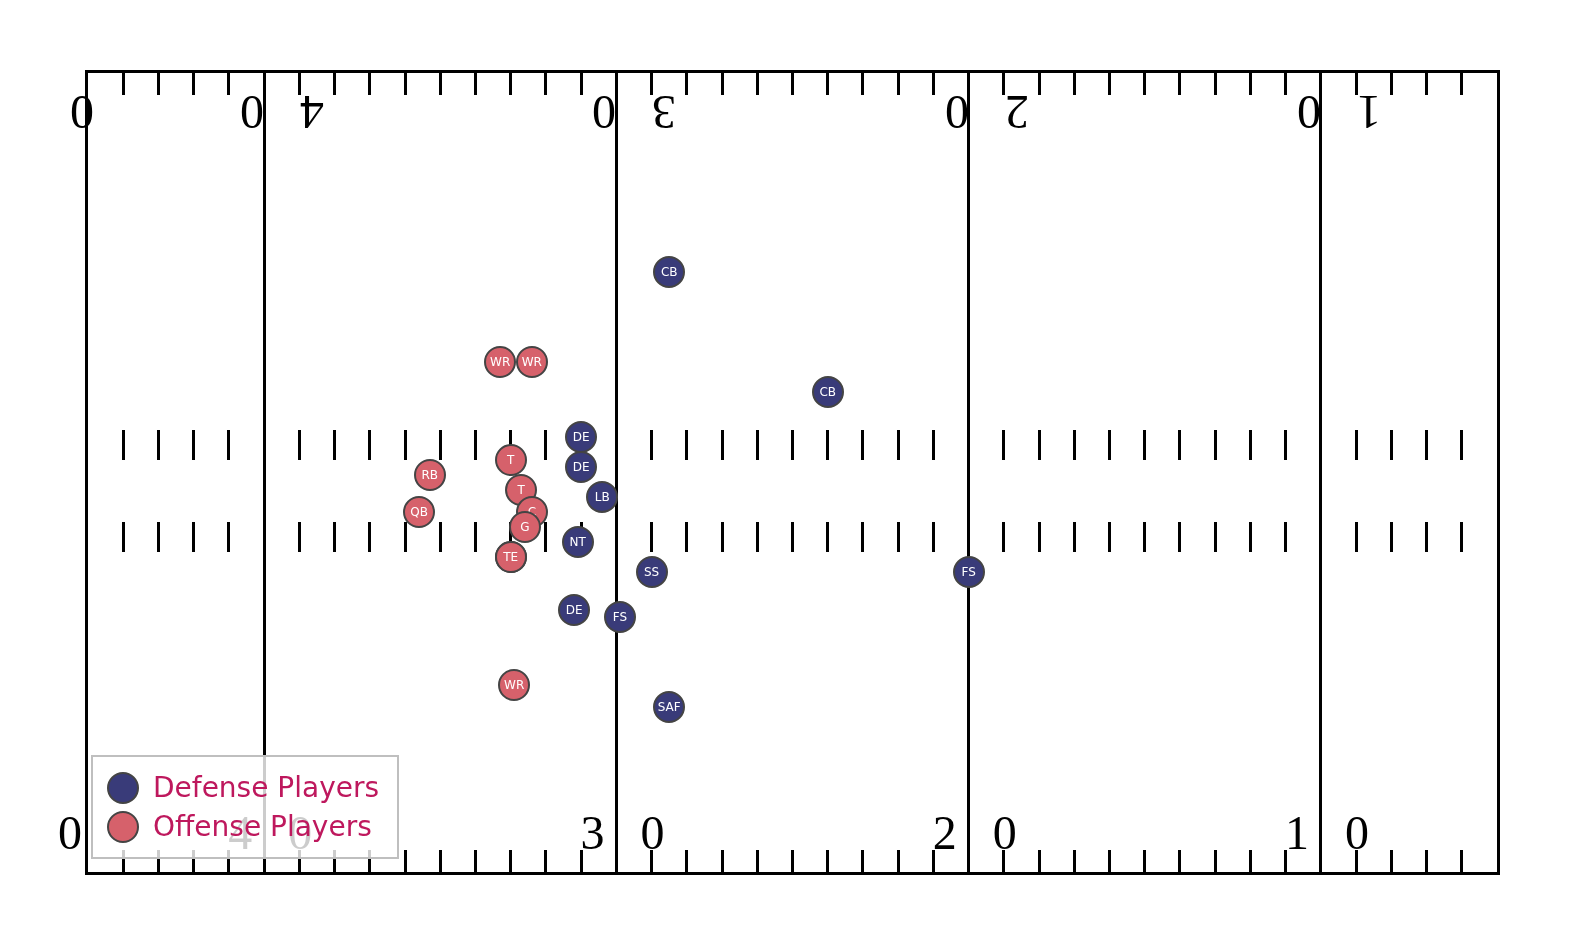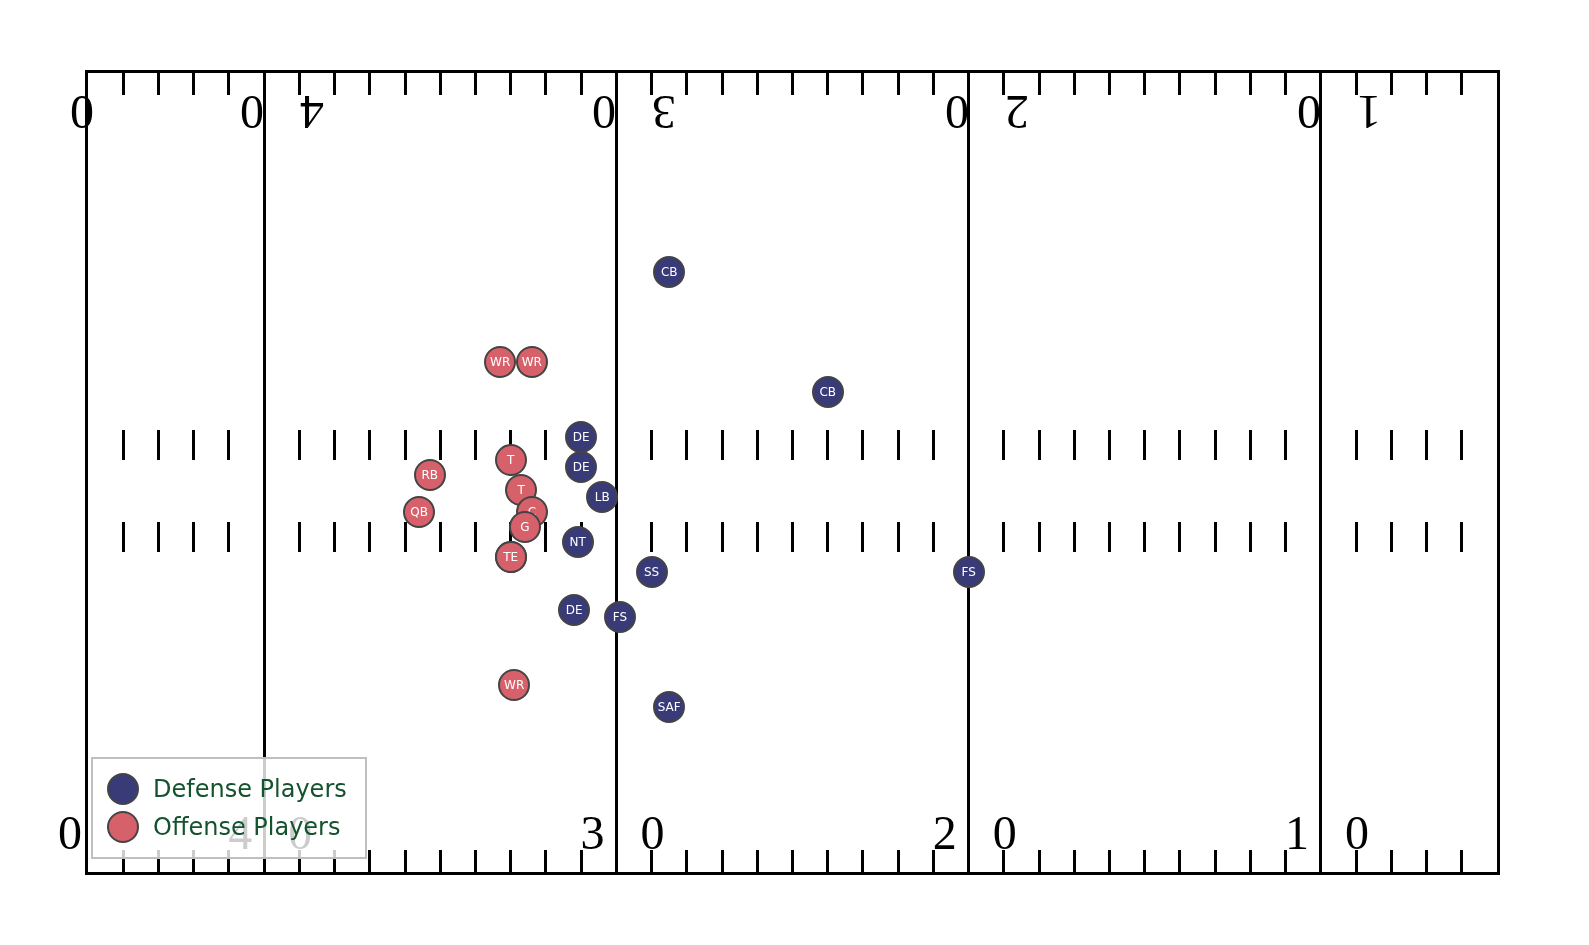--- a/index.html
+++ b/index.html
@@ -94,22 +94,22 @@
   }
   .legend-swatch {
     width: 32px;
     height: 32px;
     border-radius: 50%;
     border: 2px solid #444;
     box-sizing: border-box;
   }
   .legend-label {
     font-family: "DejaVu Sans", Arial, sans-serif;
-    font-size: 24px;
-    color: #14532d;
+    font-size: 28px;
+    color: #be185d;
   }
 </style>
 </head>
 <body>
 
 <div class="wrap">
   <div class="field" id="field">
       <div class="yardline" style="left: 176.125px;"></div>
       <div class="yardnum bottom" style="left: 140.125px;"><span>4</span><span> 0</span></div>
       <div class="yardnum top" style="left: 140.125px;"><span>4</span><span> 0</span></div>

